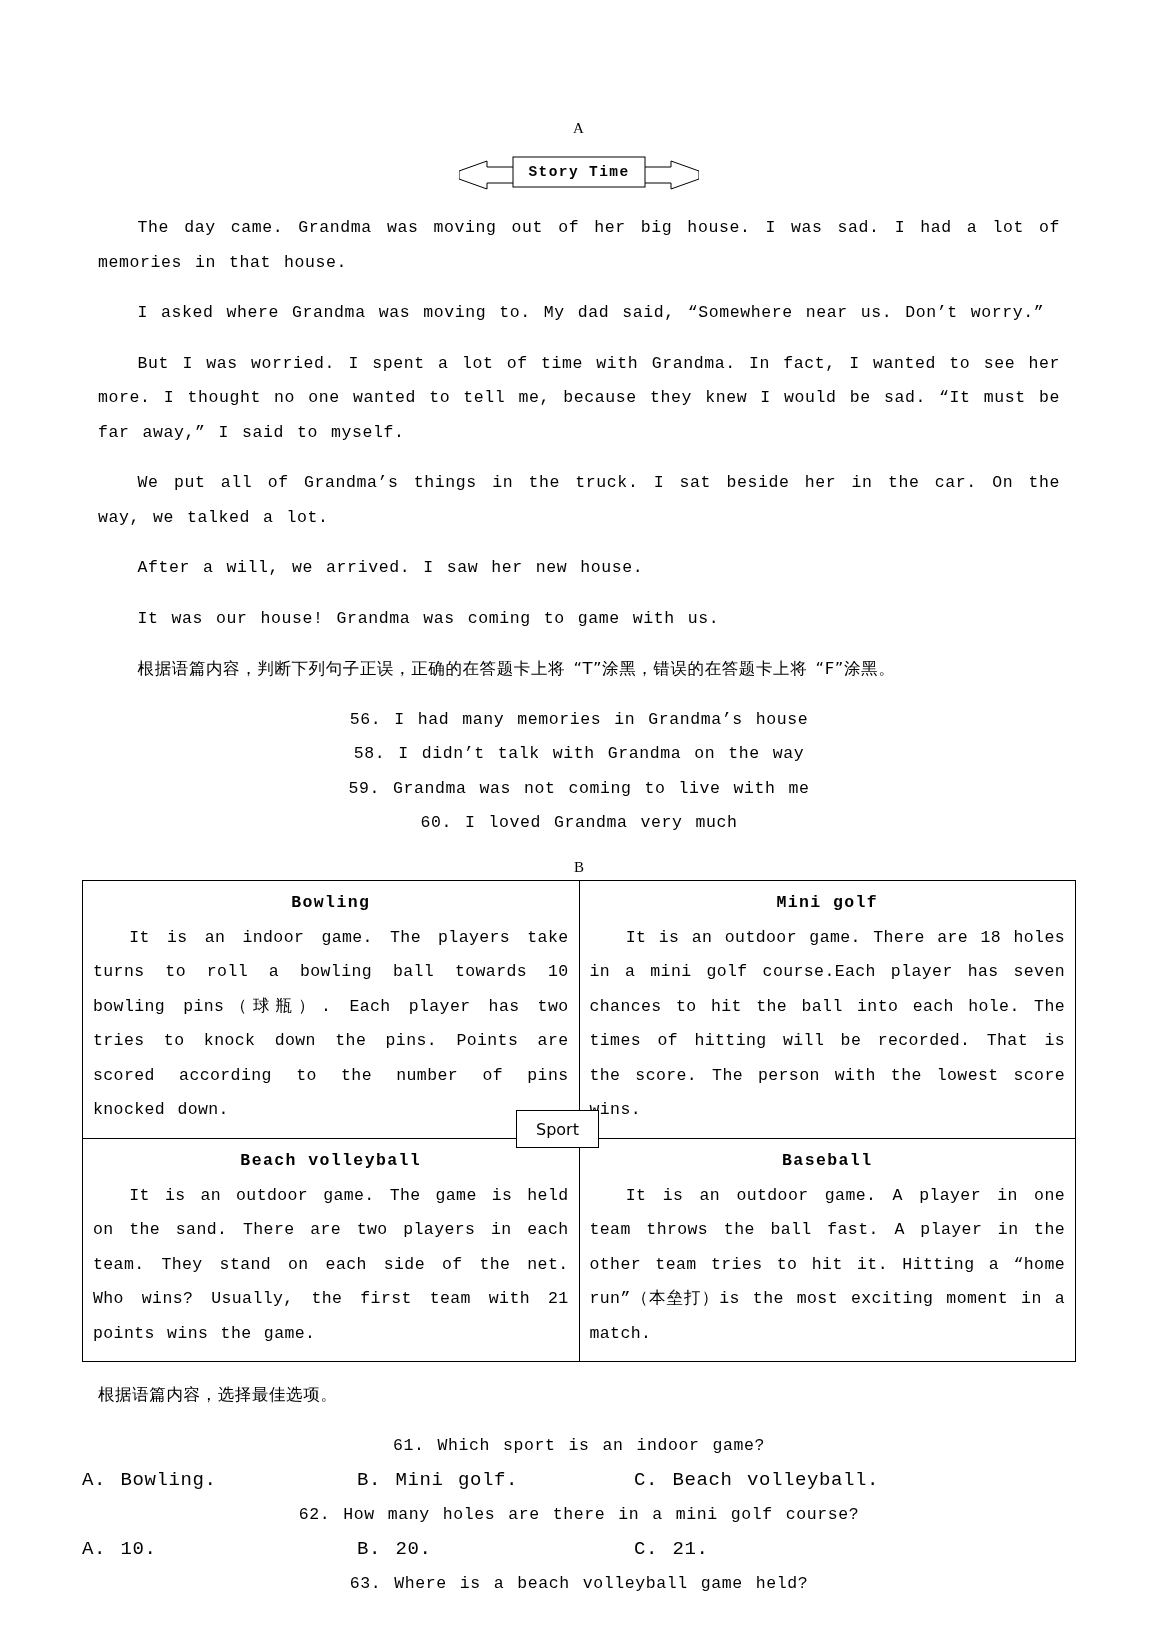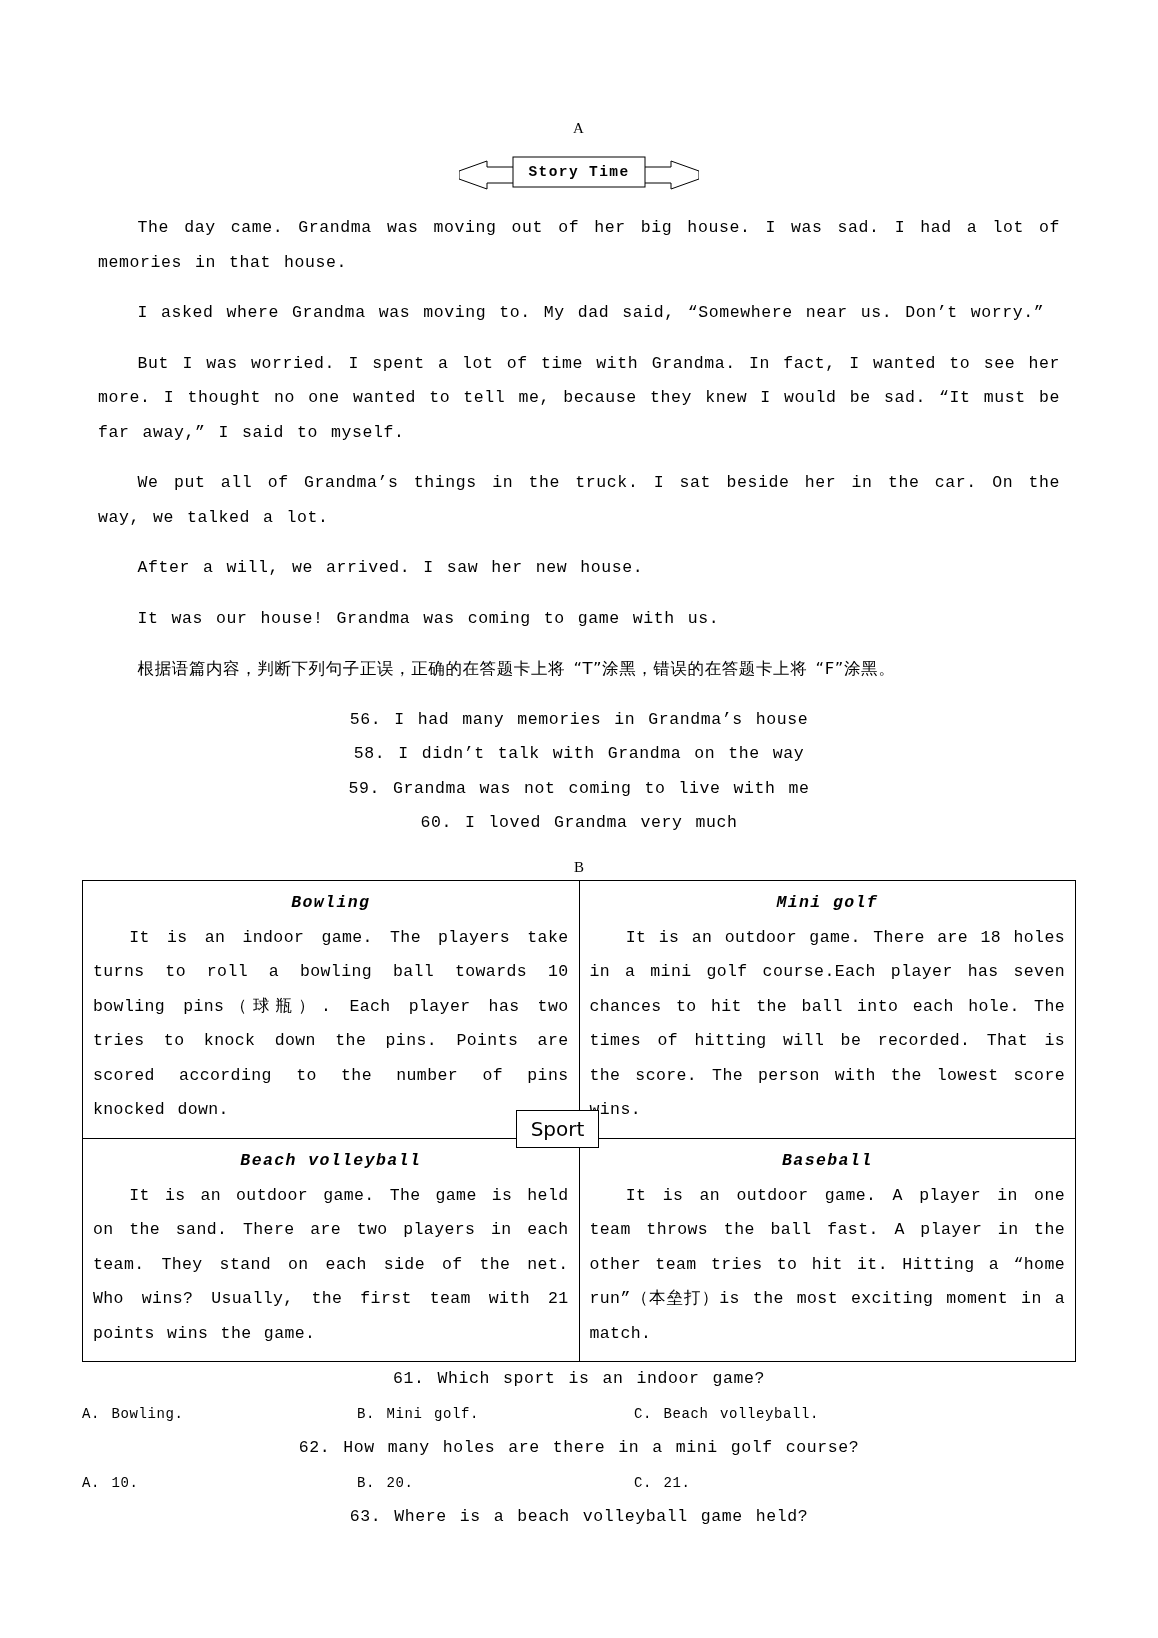--- a/index.html
+++ b/index.html
@@ -95,49 +95,48 @@
     vertical-align: top;
     padding: 6px 10px 10px 10px;
   }
   .cell-title {
     text-align: center;
     font-weight: bold;
     font-size: 16.5px;
     letter-spacing: 1.4px;
     line-height: 32px;
     margin-bottom: 2px;
-    font-style: italic;
   }
   .cell-body {
     font-size: 16.5px;
     line-height: 34.5px;
     text-align: justify;
     text-indent: 2.2em;
     letter-spacing: 0.4px;
     word-spacing: 2px;
     margin: 0;
   }
   .sport-tag {
     position: absolute;
     left: 516px;
     top: 990px;
     width: 81px;
     height: 36px;
     border: 1px solid #000;
     background: #ffffff;
     font-family: "DejaVu Sans", sans-serif;
-    font-size: 20px;
+    font-size: 16px;
     display: flex;
     align-items: center;
     justify-content: center;
     z-index: 5;
   }
   .after-table { margin-top: 6px; }
   .choices {
-    font-size: 14px;
+    font-size: 19px;
     line-height: 34.5px;
     letter-spacing: 0.6px;
     word-spacing: 2.5px;
     position: relative;
     height: 34.5px;
   }
   .choices span.c1 { position: absolute; left: 0; }
   .choices span.c2 { position: absolute; left: 275px; }
   .choices span.c3 { position: absolute; left: 552px; }
 </style>
@@ -197,20 +196,21 @@
       <td>
         <div class="cell-title">Baseball</div>
         <p class="cell-body">It is an outdoor game. A player in one team throws the ball fast. A player in the other team tries to hit it. Hitting a “home run”（本垒打）is the most exciting moment in a match.</p>
       </td>
     </tr>
   </tbody>
     </table>
 
   <div class="sport-tag">Sport</div>
 
+  <p class="para cn after-table">根据语篇内容，选择最佳选项。</p>
 
   <p class="q-line">61. Which sport is an indoor game?</p>
   <div class="choices">
     <span class="c1">A. Bowling.</span>
     <span class="c2">B. Mini golf.</span>
     <span class="c3">C. Beach volleyball.</span>
   </div>
 
   <p class="q-line">62. How many holes are there in a mini golf course?</p>
   <div class="choices">

